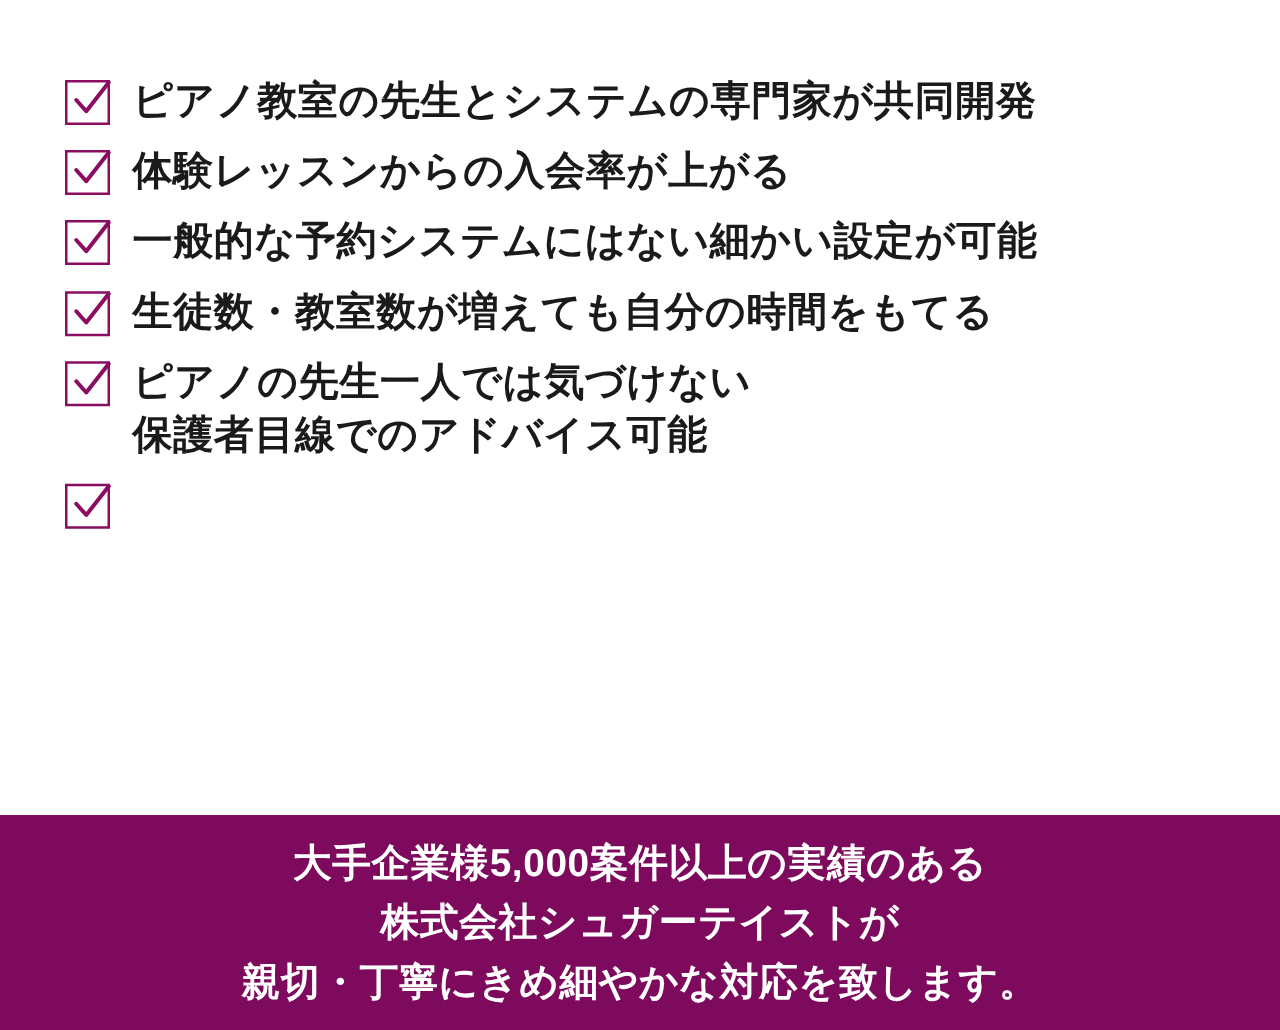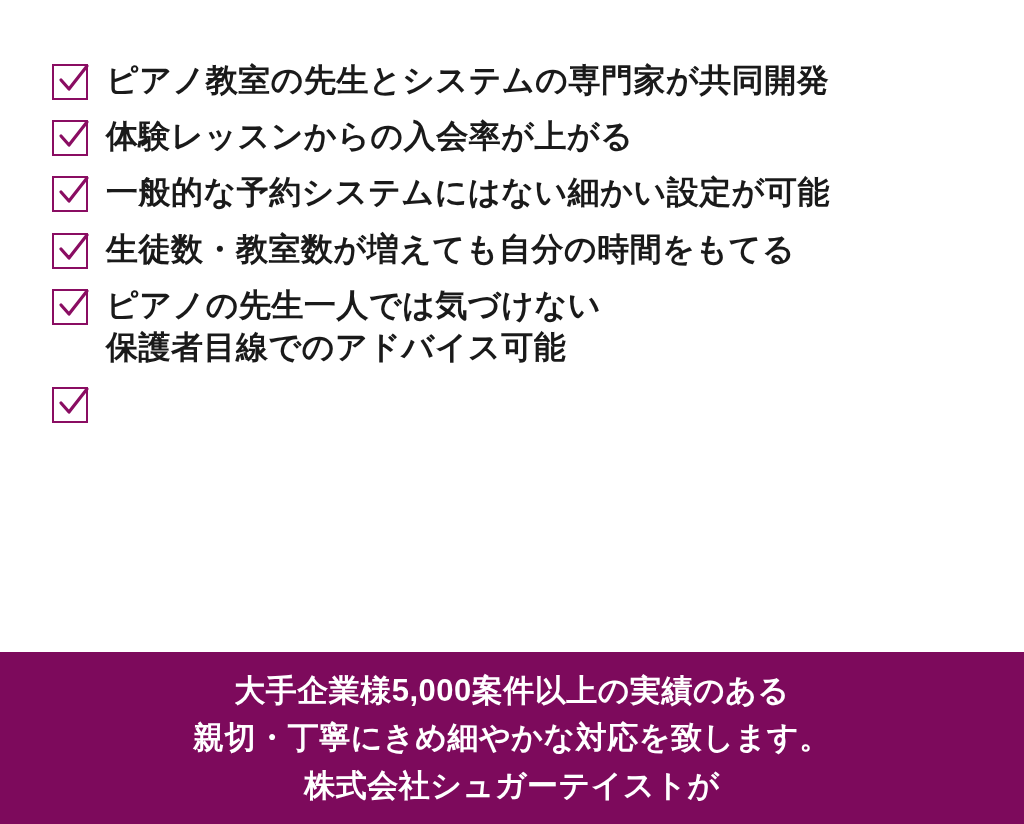--- a/index.html
+++ b/index.html
@@ -139,17 +139,17 @@
             <path d="M5 17 L13 26 L31 3" fill="none" stroke="#8a0d62" stroke-width="3.2" stroke-linecap="round" stroke-linejoin="round"></path>
           </svg>
       </span>
     </div>
 
 
   </section>
 
   <section class="banner">
     <div class="banner-line">大手企業様5,000案件以上の実績のある</div>
+    <div class="banner-line">株式会社シュガーテイストが</div>
     <div class="banner-line">親切・丁寧にきめ細やかな対応を致します。</div>
-    <div class="banner-line">株式会社シュガーテイストが</div>
   </section>
 
 </div>
 
 </body></html>

